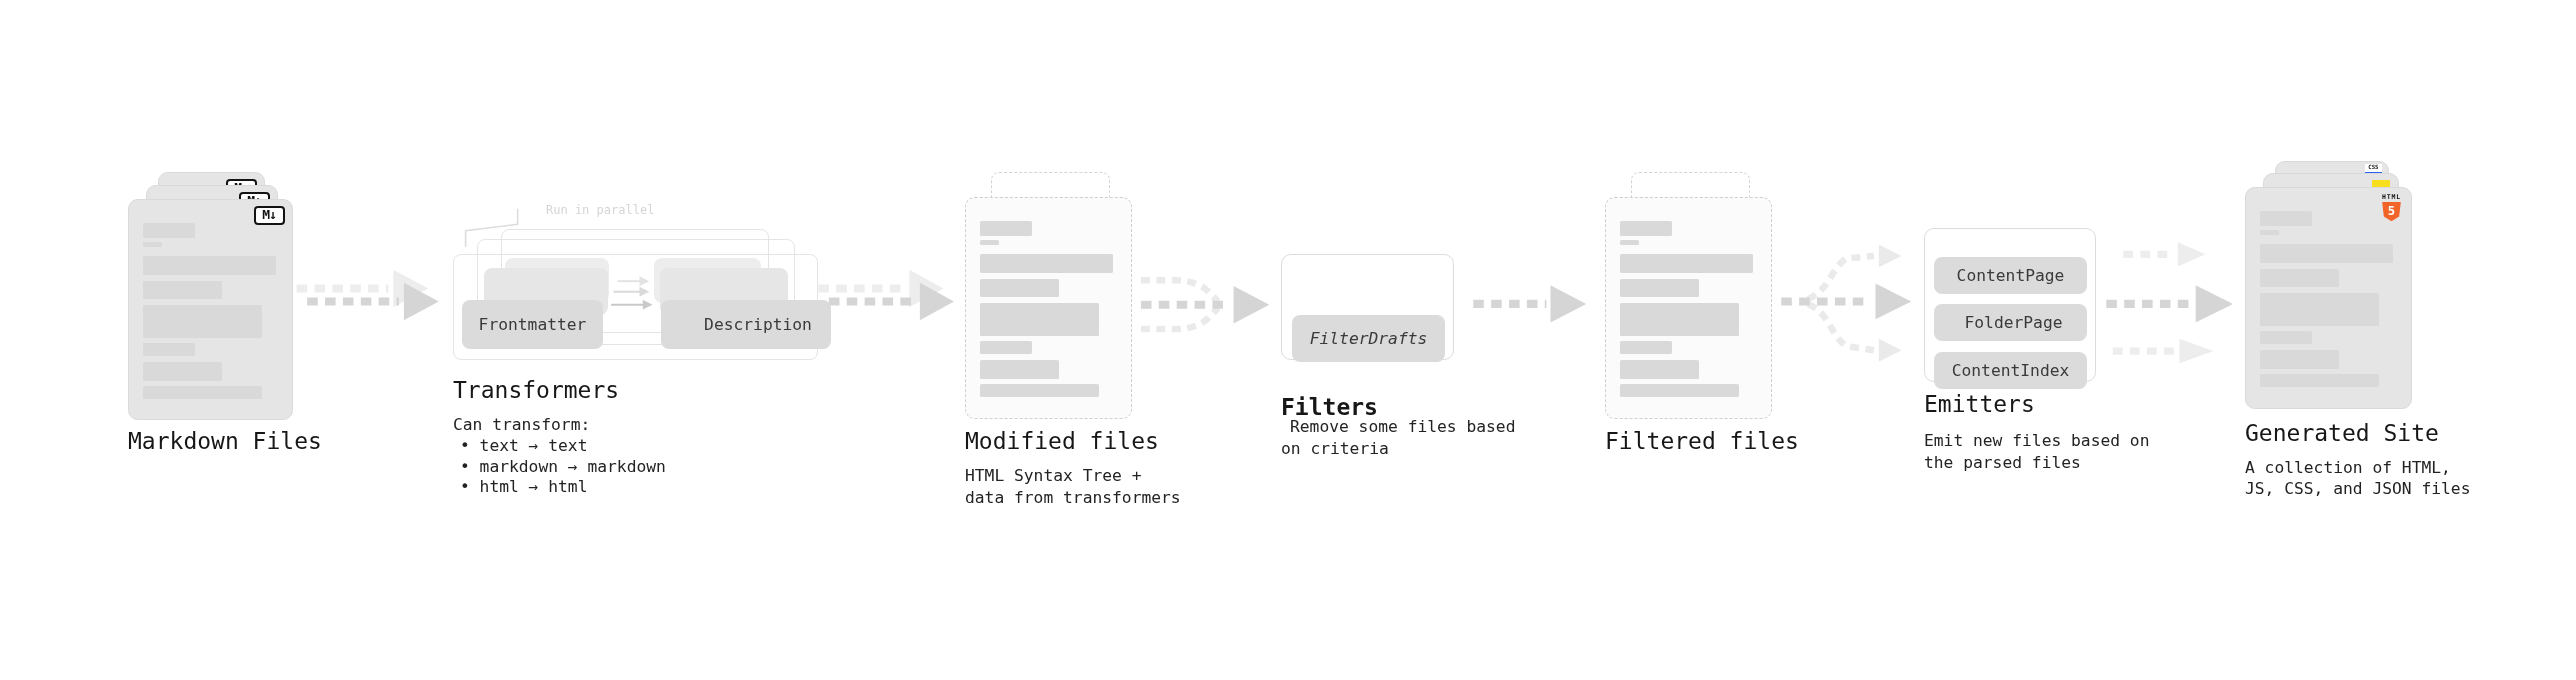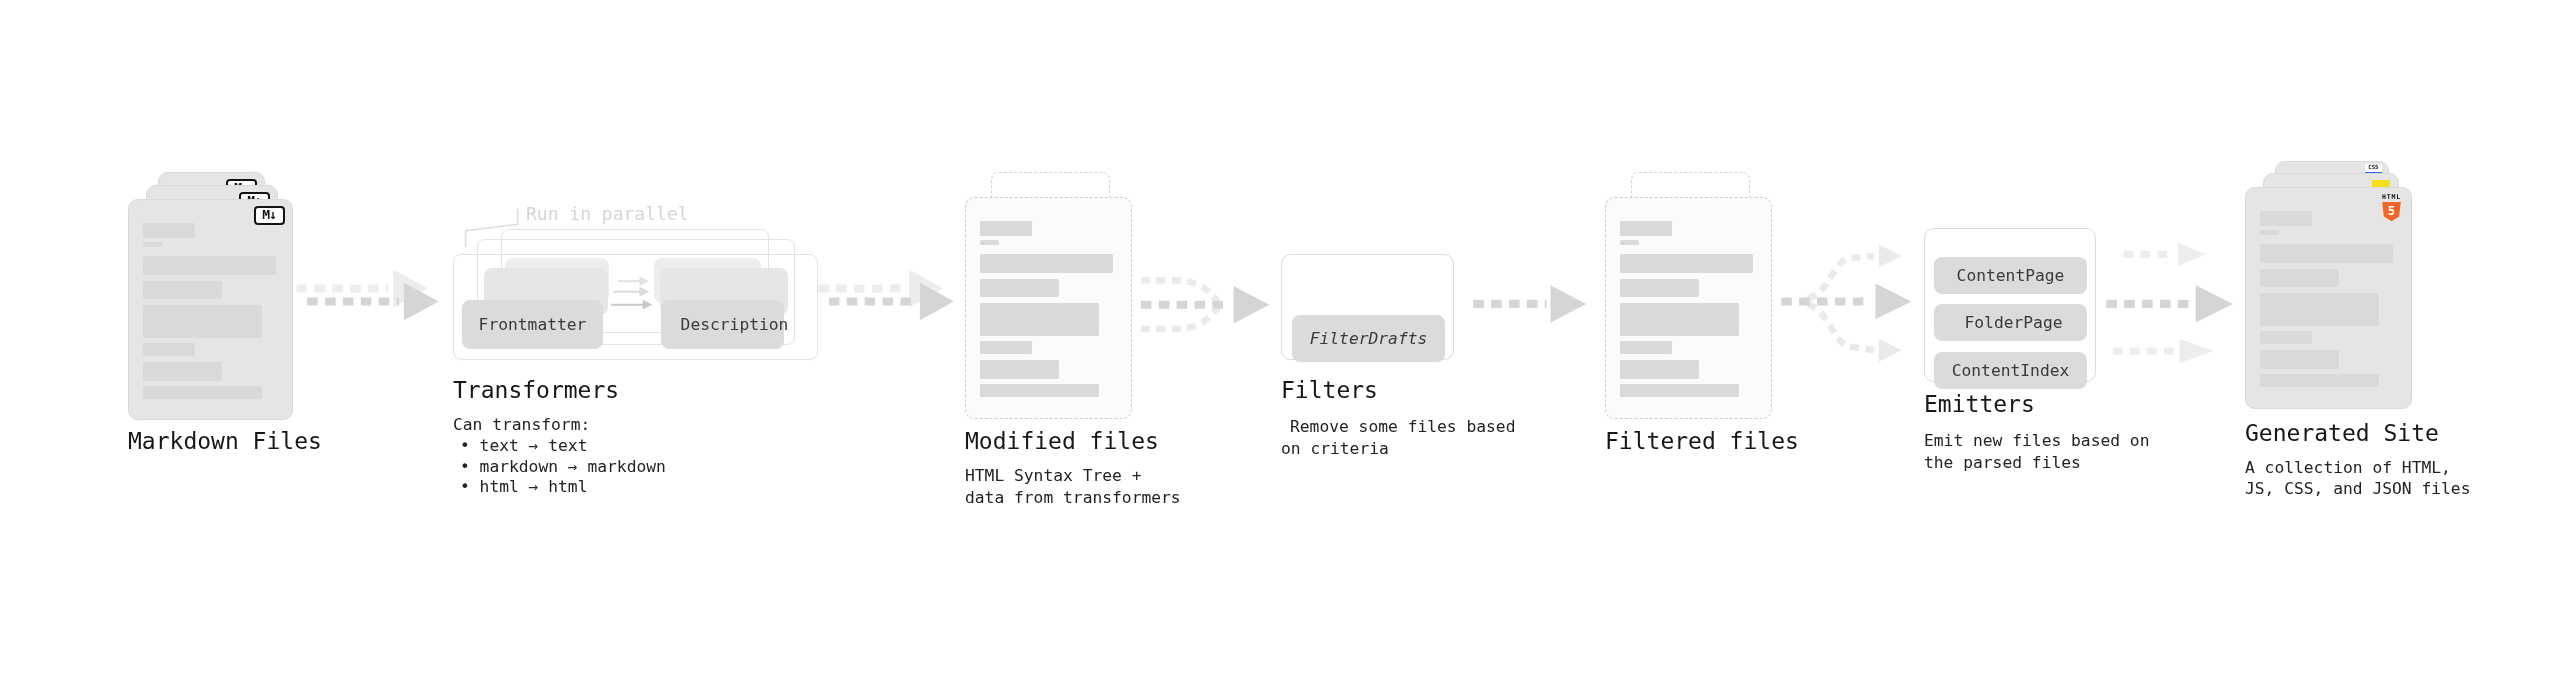--- a/index.html
+++ b/index.html
@@ -43,21 +43,21 @@
   .obox{position:absolute; border-radius:8.1px; display:flex; align-items:center; justify-content:center;
     font-size:16.3px; color:#3a3a3a; box-sizing:border-box; white-space:pre;}
   .shade-back{background:#ededed;}
   .shade-mid{background:#e6e6e6;}
   .shade-front{background:#dbdbdb;margin-top:20px;}
   .container{position:absolute; background:#ffffff; border:1.6px solid #dcdcdc; border-radius:9.8px; box-sizing:border-box;}
 
   
   .hd{position:absolute; font-size:23px; color:#171717; white-space:pre;}
   .sub{position:absolute; font-size:16.3px; color:#232323; white-space:pre;}
-  .callout-label{position:absolute; font-size:18px; color:#d5d5d5; white-space:pre;}
+  .callout-label{position:absolute; font-size:12px; color:#d5d5d5; white-space:pre;margin-left:20px;}
 </style>
 </head>
 <body>
 
 <div class="canvas">
 
   <svg class="flow" viewBox="0 0 3170 838" xmlns="http://www.w3.org/2000/svg">
 
     <g>
       <g transform="translate(-13,-16)">
@@ -152,21 +152,21 @@
     <div class="tcontainer" style="left:501px; top:229px; width:268px; height:104px;"></div>
     <div class="obox shade-back" style="left:505px; top:258px; width:104px; height:45px;"></div>
     <div class="obox shade-back" style="left:654px; top:258px; width:107px; height:45px;"></div>
 
     <div class="tcontainer" style="left:477px; top:239px; width:318px; height:106px;"></div>
     <div class="obox shade-mid" style="left:484px; top:268px; width:124px; height:47px;"></div>
     <div class="obox shade-mid" style="left:660px; top:268px; width:128px; height:47px;"></div>
 
     <div class="tcontainer" style="left:453px; top:254px; width:365px; height:106px;"></div>
     <div class="obox shade-front" style="left:462px; top:280px; width:141px; height:49px;">Frontmatter</div>
-    <div class="obox shade-front" style="left:661px; top:280px; width:123px; height:49px;padding-left:24px;">Description</div>
+    <div class="obox shade-front" style="left:661px; top:280px; width:170px; height:49px;padding-left:24px;">Description</div>
 
     <div class="hd" style="left:453px; top:377px;">Transformers</div>
     <div class="sub" style="left:453px; top:415px;">Can transform:</div>
     <div class="sub" style="left:460px; top:436px;">• text → text</div>
     <div class="sub" style="left:460px; top:457px;">• markdown → markdown</div>
     <div class="sub" style="left:460px; top:477px;">• html → html</div>
   </div>
 
   <div>
     <div class="ddoc-back" style="left:991px; top:172px; width:119px; height:49px;"></div>
@@ -183,21 +183,21 @@
       </div>
     </div>
     <div class="hd" style="left:965px; top:428px;">Modified files</div>
     <div class="sub" style="left:965px; top:466px;">HTML Syntax Tree +</div>
     <div class="sub" style="left:965px; top:488px;">data from transformers</div>
   </div>
 
   <div>
     <div class="container" style="left:1281px; top:254px; width:173px; height:106px;"></div>
     <div class="obox shade-front" style="left:1292px; top:295px; width:153px; height:47px;font-style:italic;">FilterDrafts</div>
-    <div class="hd" style="left:1281px; top:377px;">Filters</div>
+    <div class="hd" style="left:1281px; top:394px;font-weight:bold;">Filters</div>
     <div class="sub" style="left:1278px; top:417px;margin-left:12px;">Remove some files based</div>
     <div class="sub" style="left:1281px; top:439px;">on criteria</div>
   </div>
 
   <div>
     <div class="ddoc-back" style="left:1631px; top:172px; width:119px; height:49px;"></div>
     <div class="ddoc" style="left:1605px; top:197px; width:167px; height:222px;">
       <div class="bars">
         <div class="bar b1"></div>
           <div class="bar b2"></div>

